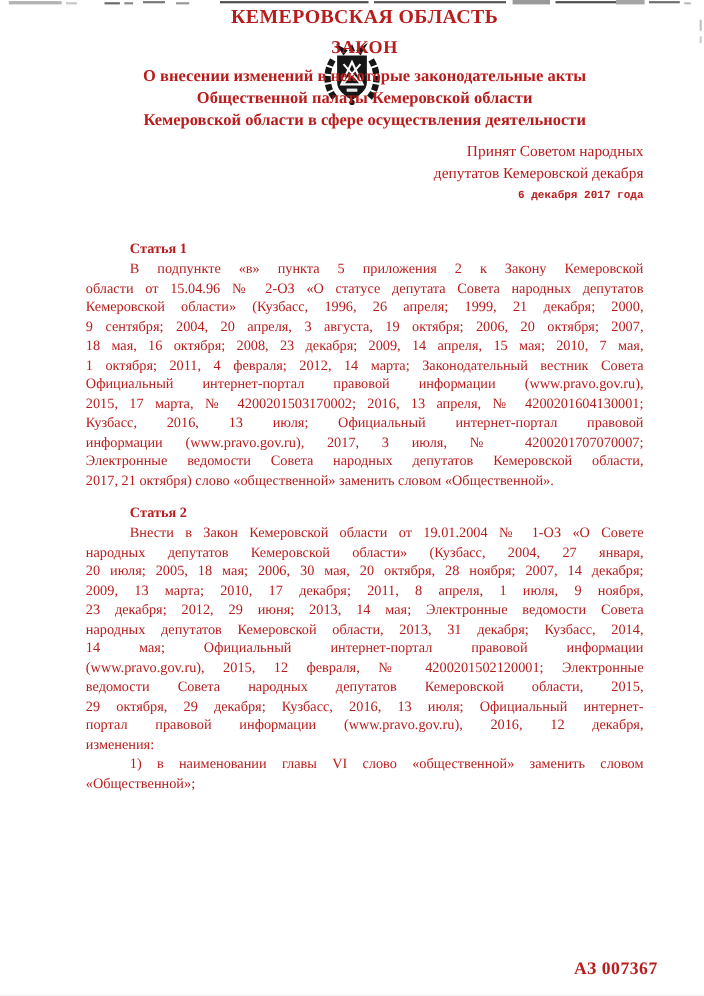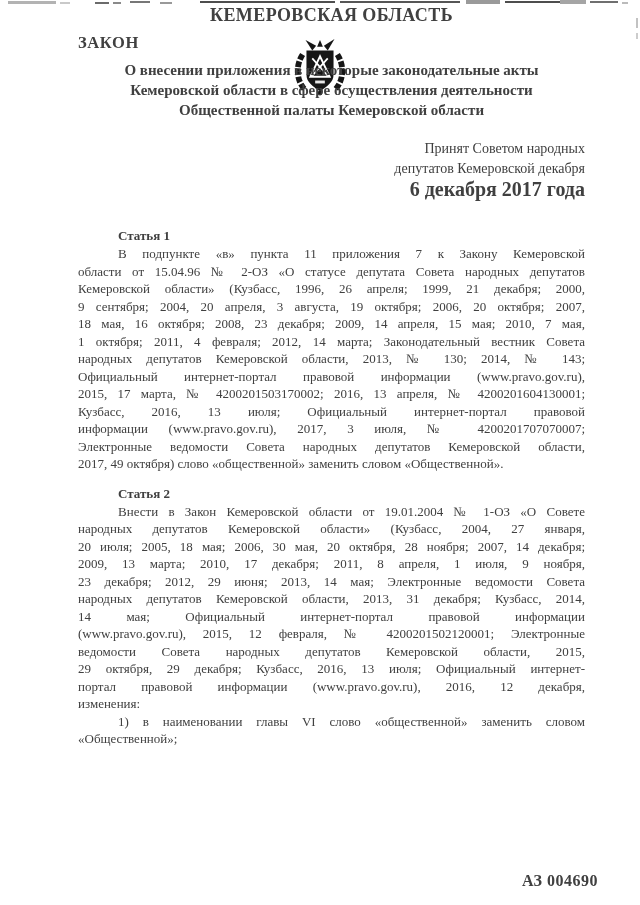--- a/index.html
+++ b/index.html
@@ -1,26 +1,26 @@
 <!DOCTYPE html>
 <html><head>
 <meta charset="utf-8">
 <style>
   html,body{margin:0;padding:0;background:#e8e8e8;}
   .page{position:relative;width:640px;height:905px;background:#ffffff;
-        font-family:"Liberation Serif","DejaVu Serif",serif;color:#404040;overflow:hidden;}
+        font-family:"Liberation Serif","DejaVu Serif",serif;color:#b91c1c;overflow:hidden;}
   .content{position:absolute;left:78px;top:0;width:507px;}
   .emblem{display:block;margin:38px auto 0;width:62px;height:58px;}
   .region{margin-top:5px;text-align:center;font-size:18px;font-weight:bold;letter-spacing:.4px;line-height:21px;}
-  .doctype{margin-top:7px;font-size:16.5px;font-weight:bold;letter-spacing:.6px;line-height:19px;}
+  .doctype{margin-top:7px;text-align:center;font-size:16.5px;font-weight:bold;letter-spacing:.6px;line-height:19px;}
   .doc-title{margin-top:8px;font-weight:bold;font-size:15px;}
   .doc-title .line{text-align:center;line-height:20px;}
-  .adoption{margin-top:19px;font-size:14px;}
+  .adoption{margin-top:9px;font-size:14px;}
   .adoption .line{text-align:right;line-height:20px;}
-  .adoption-date{text-align:right;font-weight:bold;font-size:20px;line-height:20px;}
+  .adoption-date{text-align:right;font-weight:bold;font-size:10px;line-height:20px;font-family:Liberation Mono, monospace;}
   .article{font-size:13px;}
   .article-heading{font-weight:bold;line-height:18px;margin-left:40px;}
   .a1{margin-top:28px;}
   .a2{margin-top:12px;}
   .para .line{line-height:17.5px;text-align:justify;text-align-last:justify;}
   .para .line.first{text-indent:40px;}
   .para .line.last{text-align-last:left;}
   .stamp{position:absolute;top:872px;right:42px;font-weight:bold;font-size:16px;letter-spacing:.5px;}
   .artifact{position:absolute;}
 </style>
@@ -61,47 +61,46 @@
     <path d="M50,17 C57,28 57,43 48,53" fill="none" stroke="#161616" stroke-width="6" stroke-dasharray="6 2"></path>
     <path d="M32,19 L22,40 L42,40 Z" fill="none" stroke="#ffffff" stroke-width="2"></path>
     <path d="M24,21 L40,39 M40,21 L24,39" fill="none" stroke="#ffffff" stroke-width="1.8"></path>
     <rect x="27" y="44" width="10" height="3" fill="#ffffff" opacity="0.9"></rect>
   </svg>
 
   <div class="content">
     <div class="region">КЕМЕРОВСКАЯ ОБЛАСТЬ</div>
     <div class="doctype">ЗАКОН</div>
     <div class="doc-title">
-        <div class="line first">О внесении приложения в некоторые законодательные акты</div>
+        <div class="line first">О внесении изменений в некоторые законодательные акты</div>
+        <div class="line last">Общественной палаты Кемеровской области</div>
         <div class="line">Кемеровской области в сфере осуществления деятельности</div>
-        <div class="line last">Общественной палаты Кемеровской области</div>
       </div>
 
     <div class="adoption">
         <div class="line first">Принят Советом народных</div>
         <div class="line last">депутатов Кемеровской декабря</div>
       </div>
     <div class="adoption-date">6 декабря 2017 года</div>
 
     <div class="article a1">
       <div class="article-heading">Статья 1</div>
       <div class="para">
-          <div class="line first">В подпункте «в» пункта 11 приложения 7 к Закону Кемеровской</div>
+          <div class="line first">В подпункте «в» пункта 5 приложения 2 к Закону Кемеровской</div>
           <div class="line">области от 15.04.96 № 2-ОЗ «О статусе депутата Совета народных депутатов</div>
           <div class="line">Кемеровской области» (Кузбасс, 1996, 26 апреля; 1999, 21 декабря; 2000,</div>
           <div class="line">9 сентября; 2004, 20 апреля, 3 августа, 19 октября; 2006, 20 октября; 2007,</div>
           <div class="line">18 мая, 16 октября; 2008, 23 декабря; 2009, 14 апреля, 15 мая; 2010, 7 мая,</div>
           <div class="line">1 октября; 2011, 4 февраля; 2012, 14 марта; Законодательный вестник Совета</div>
-          <div class="line">народных депутатов Кемеровской области, 2013, № 130; 2014, № 143;</div>
           <div class="line">Официальный интернет-портал правовой информации (www.pravo.gov.ru),</div>
           <div class="line">2015, 17 марта, № 4200201503170002; 2016, 13 апреля, № 4200201604130001;</div>
           <div class="line">Кузбасс, 2016, 13 июля; Официальный интернет-портал правовой</div>
           <div class="line">информации (www.pravo.gov.ru), 2017, 3 июля, № 4200201707070007;</div>
           <div class="line">Электронные ведомости Совета народных депутатов Кемеровской области,</div>
-          <div class="line last">2017, 49 октября) слово «общественной» заменить словом «Общественной».</div>
+          <div class="line last">2017, 21 октября) слово «общественной» заменить словом «Общественной».</div>
         </div>
     </div>
 
     <div class="article a2">
       <div class="article-heading">Статья 2</div>
       <div class="para">
           <div class="line first">Внести в Закон Кемеровской области от 19.01.2004 № 1-ОЗ «О Совете</div>
           <div class="line">народных депутатов Кемеровской области» (Кузбасс, 2004, 27 января,</div>
           <div class="line">20 июля; 2005, 18 мая; 2006, 30 мая, 20 октября, 28 ноября; 2007, 14 декабря;</div>
           <div class="line">2009, 13 марта; 2010, 17 декабря; 2011, 8 апреля, 1 июля, 9 ноября,</div>
@@ -114,14 +113,14 @@
           <div class="line">портал правовой информации (www.pravo.gov.ru), 2016, 12 декабря,</div>
           <div class="line last">изменения:</div>
         </div>
       <div class="para">
           <div class="line first">1) в наименовании главы VI слово «общественной» заменить словом</div>
           <div class="line last">«Общественной»;</div>
         </div>
     </div>
   </div>
 
-  <div class="stamp">АЗ 004690</div>
+  <div class="stamp">АЗ 007367</div>
 </div>
 
 </body></html>

